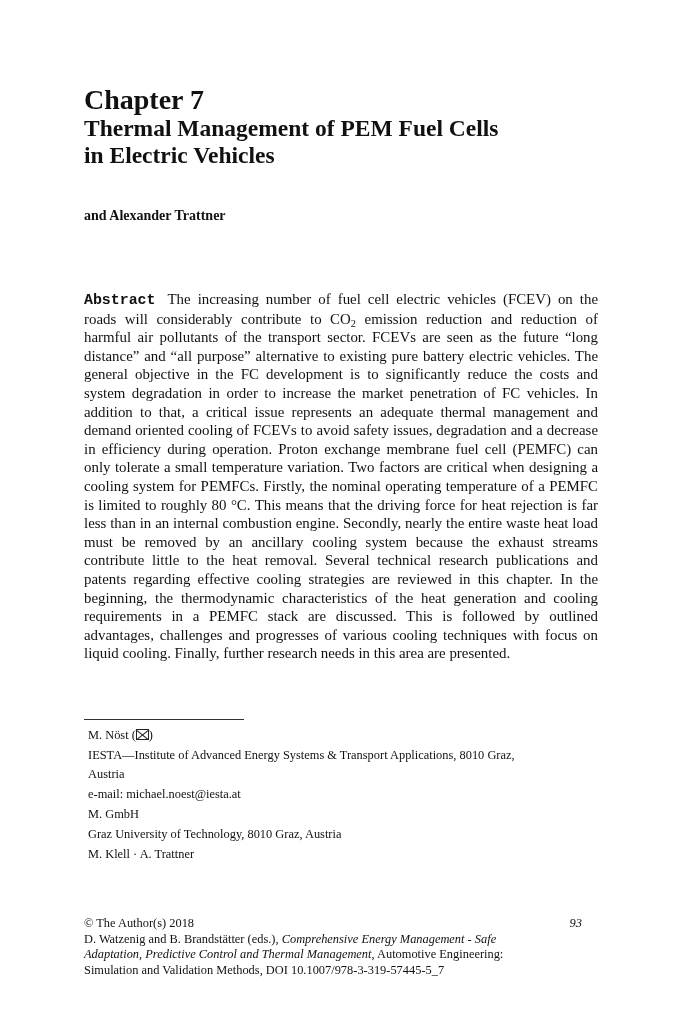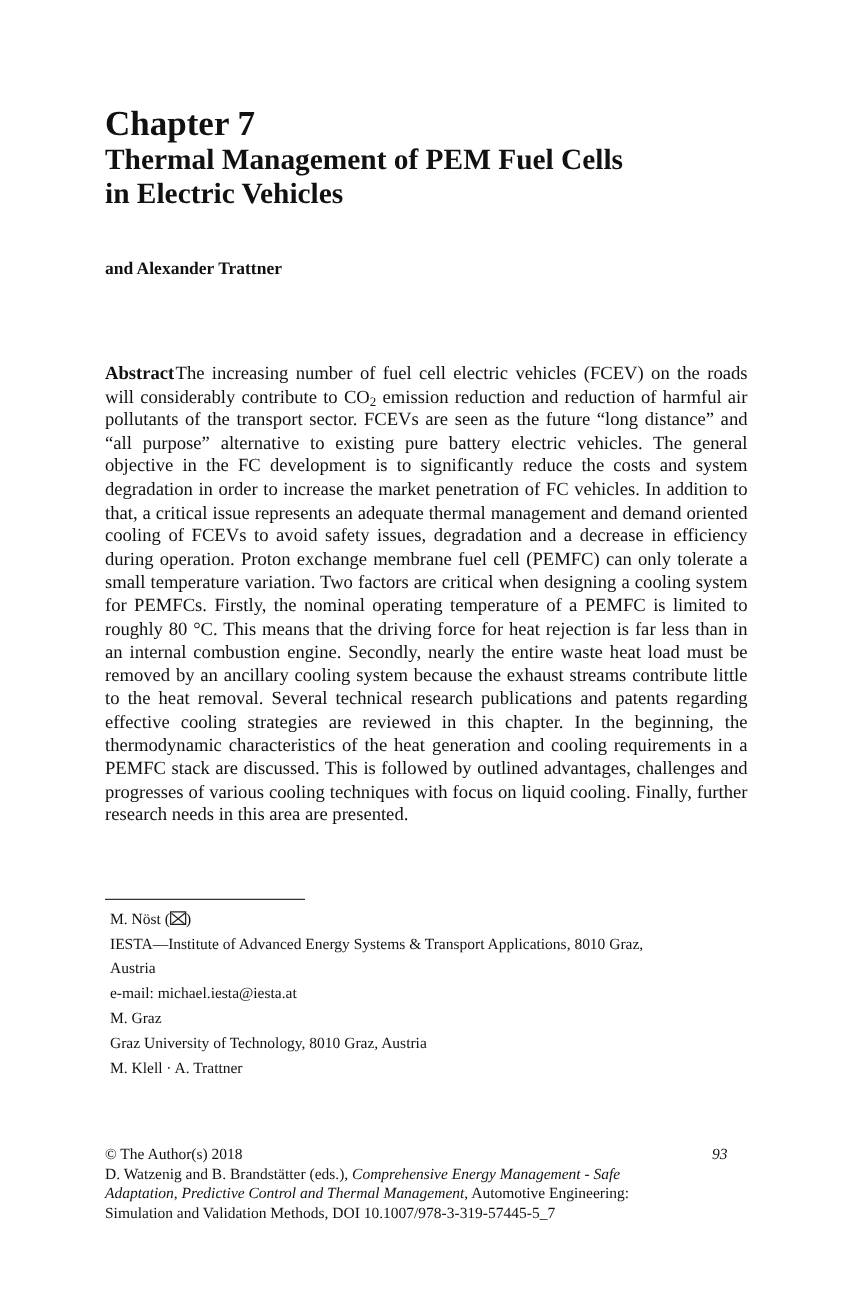--- a/index.html
+++ b/index.html
@@ -3,21 +3,21 @@
 <meta charset="utf-8">
 <style>
   html, body { margin: 0; padding: 0; background: #ffffff; }
   body { width: 683px; height: 1036px; position: relative; overflow: hidden;
          font-family: "Liberation Serif", "DejaVu Serif", serif; color: #111; }
   .page { position: absolute; left: 84px; top: 0; width: 514px; }
   .chapter-label { position: absolute; top: 88px; left: 0; font-weight: bold; font-size: 28px; line-height: 24px; white-space: nowrap; }
   .chapter-title { position: absolute; top: 115px; left: 0; font-weight: bold; font-size: 23.5px; line-height: 27px; white-space: nowrap; }
   .authors { position: absolute; top: 207px; left: 0; font-weight: bold; font-size: 14px; line-height: 18px; white-space: nowrap; }
   .abstract { position: absolute; top: 290px; left: 0; width: 514px; font-size: 14.9px; line-height: 18.6px; text-align: justify; }
-  .abstract .lbl { font-weight: bold; margin-right: 1px; }
+  .abstract .lbl { font-weight: bold; margin-right: 12px; font-family: Liberation Mono, monospace; }
   .rule { position: absolute; top: 719px; left: 0; width: 160px; height: 0; border-top: 1px solid #333; }
   .fn { position: absolute; left: 0; width: 520px; font-size: 12.4px; line-height: 15.5px; }
   .fn p { margin: 4px; }
   .fn .grp { margin-bottom: 5px; }
   .copy { position: absolute; top: 916px; left: 0; width: 514px; font-size: 12.4px; line-height: 15.5px; }
   .copy .pnum { position: absolute; right: 16px; top: 0; font-style: italic; }
   sub { font-size: 70%; vertical-align: -0.3em; line-height: 0; }
   .env { display: inline-block; width: 11px; height: 9px; border: 1px solid #222; position: relative; vertical-align: -1px; overflow: hidden; }
   .env:before, .env:after { content: ""; position: absolute; top: -2px; width: 1px; height: 14px; background: #222; }
   .env:before { left: 5px; transform: rotate(-51deg); }
@@ -41,24 +41,24 @@
 
   <div class="abstract"><span class="lbl">Abstract</span><span>The increasing number of fuel cell electric vehicles (FCEV) on the roads will considerably contribute to CO</span><sub>2</sub><span> emission reduction and reduction of harmful air pollutants of the transport sector. FCEVs are seen as the future “long distance” and “all purpose” alternative to existing pure battery electric vehicles. The general objective in the FC development is to significantly reduce the costs and system degradation in order to increase the market penetration of FC vehicles. In addition to that, a critical issue represents an adequate thermal management and demand oriented cooling of FCEVs to avoid safety issues, degradation and a decrease in efficiency during operation. Proton exchange membrane fuel cell (PEMFC) can only tolerate a small temperature variation. Two factors are critical when designing a cooling system for PEMFCs. Firstly, the nominal operating temperature of a PEMFC is limited to roughly 80 °C. This means that the driving force for heat rejection is far less than in an internal combustion engine. Secondly, nearly the entire waste heat load must be removed by an ancillary cooling system because the exhaust streams contribute little to the heat removal. Several technical research publications and patents regarding effective cooling strategies are reviewed in this chapter. In the beginning, the thermodynamic characteristics of the heat generation and cooling requirements in a PEMFC stack are discussed. This is followed by outlined advantages, challenges and progresses of various cooling techniques with focus on liquid cooling. Finally, further research needs in this area are presented.</span></div>
 
   <div class="rule"></div>
 
   <div class="fn" style="top:724px">
     <div class="grp">
       <p><span>M. Nöst (</span><span class="env"></span><span>)</span></p>
       <p>IESTA—Institute of Advanced Energy Systems &amp; Transport Applications, 8010 Graz,</p>
       <p>Austria</p>
-      <p>e-mail: michael.iesta@iesta.at</p>
+      <p>e-mail: michael.noest@iesta.at</p>
     </div>
     <div class="grp">
-      <p>M. Graz</p>
+      <p>M. GmbH</p>
       <p>Graz University of Technology, 8010 Graz, Austria</p>
     </div>
     <div class="grp">
       <p>M. Klell · A. Trattner</p>
     </div>
   </div>
 
   <div class="copy">
     <div>© The Author(s) 2018</div>
     <span class="pnum">93</span>

